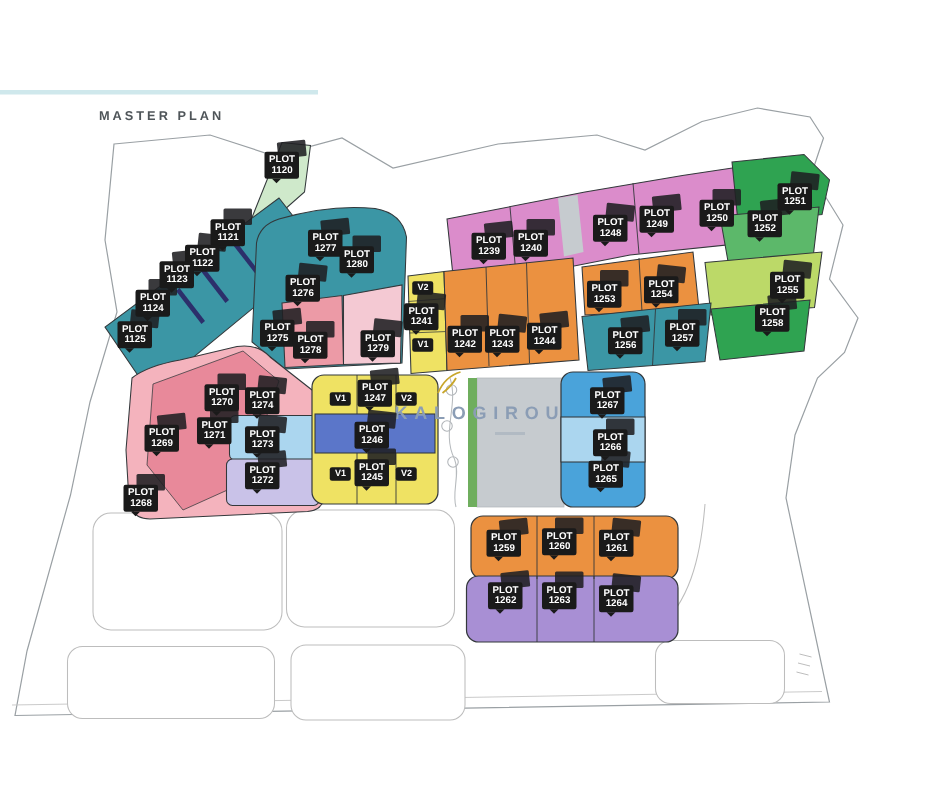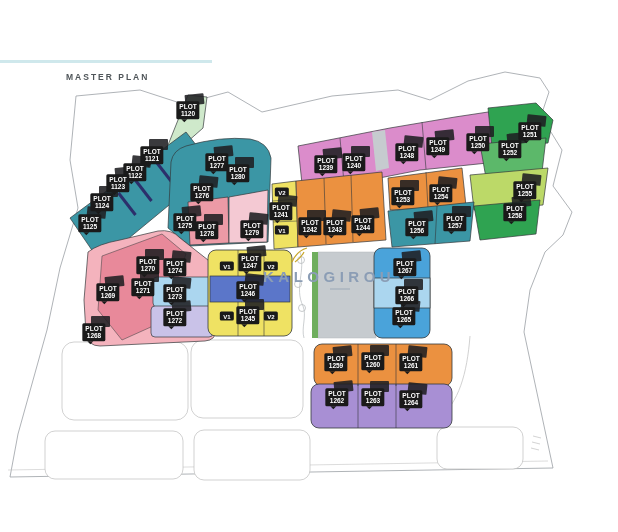--- a/index.html
+++ b/index.html
@@ -13,21 +13,21 @@
   .plot-label{position:absolute;transform:translate(-50%,-50%);background:#1a1a1a;color:#fff;
               font-size:6.5px;font-weight:bold;line-height:1.12;text-align:center;
               padding:2px 3px 1px 3px;border-radius:1.5px;white-space:nowrap;z-index:5;}
   .plot-label::after{content:"";position:absolute;left:5px;bottom:-3px;
               border:3px solid transparent;border-top-color:#1a1a1a;border-bottom:none;}
   .plot-label span{display:block;}
   .v-label{position:absolute;transform:translate(-50%,-50%);background:#1a1a1a;color:#fff;
            font-size:6px;font-weight:bold;padding:1.5px 3.5px;border-radius:1.5px;z-index:5;}
   .bldg{position:absolute;width:19px;height:11px;background:#1f1f22;opacity:.88;
         border-radius:1px;z-index:4;}
-  .brand{position:absolute;left:263px;top:268px;width:130px;font-size:15px;font-weight:bold;
+  .brand{position:absolute;left:263px;top:268px;width:130px;font-size:12px;font-weight:bold;
          letter-spacing:4.5px;color:#8b9db5;z-index:3;}
   .brand-sub{position:absolute;left:330px;top:288px;width:20px;height:2px;background:#a6b0bd;
          opacity:.65;z-index:3;}
 </style>
 </head>
 <body>
 
 <div class="stage">
 
   <span class="page-title">MASTER PLAN</span>

